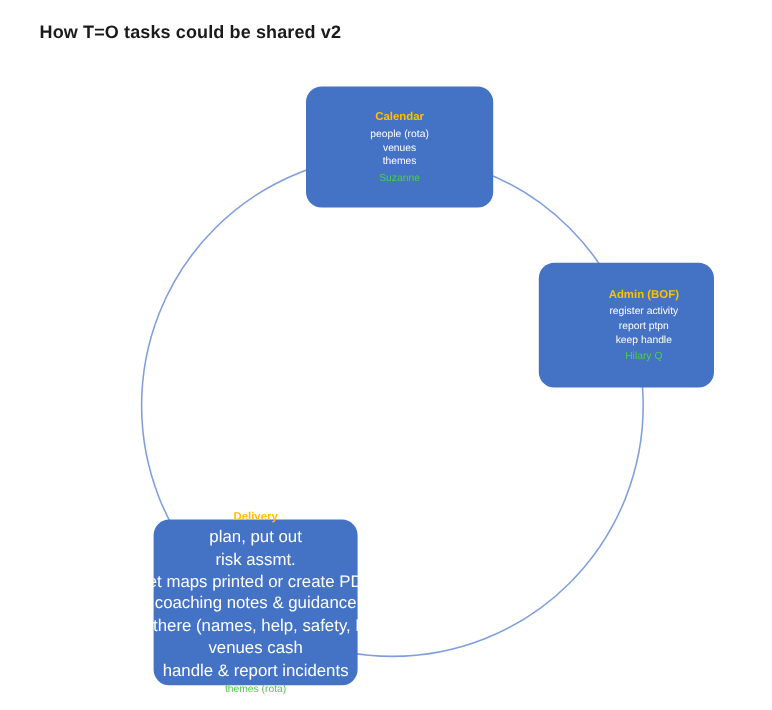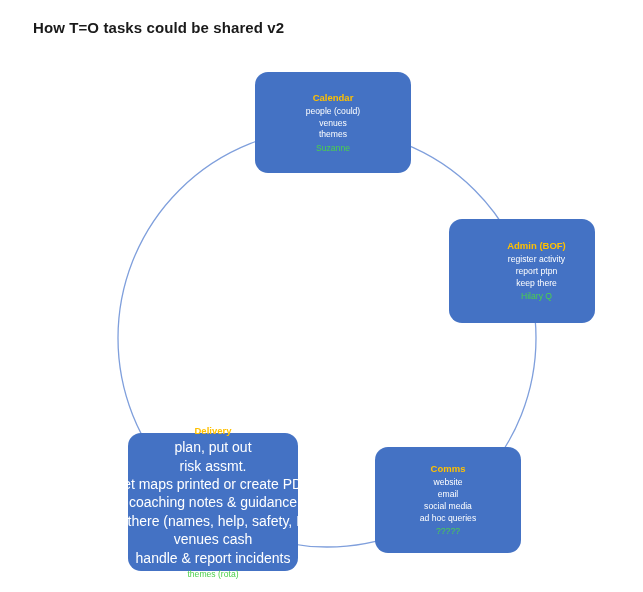--- a/index.html
+++ b/index.html
@@ -97,42 +97,34 @@
 <div id="page-title">How T=O tasks could be shared v2</div>
 
 <div id="diagram-canvas">
 
   <svg id="cycle-ring" viewBox="0 0 643 592" aria-hidden="true">
     <circle cx="327" cy="338" r="209" fill="none" stroke="#7F9FDC" stroke-width="1.3"></circle>
   </svg>
 
   <div class="node" id="node-calendar">
     <div class="node-title">Calendar</div>
-    <div class="node-line">people (could)</div>
+    <div class="node-line">people (rota)</div>
     <div class="node-line">venues</div>
     <div class="node-line">themes</div>
     <div class="node-owner">Suzanne</div>
   </div>
 
   <div class="node" id="node-admin">
     <div class="node-title">Admin (BOF)</div>
     <div class="node-line">register activity</div>
     <div class="node-line">report ptpn</div>
-    <div class="node-line">keep there</div>
+    <div class="node-line">keep handle</div>
     <div class="node-owner">Hilary Q</div>
   </div>
 
-  <div class="node" id="node-comms">
-    <div class="node-title">Comms</div>
-    <div class="node-line">website</div>
-    <div class="node-line">email</div>
-    <div class="node-line">social media</div>
-    <div class="node-line">ad hoc queries</div>
-    <div class="node-owner">?????</div>
-  </div>
 
   <div class="node" id="node-delivery">
     <div class="node-title">Delivery</div>
     <div class="node-line">plan, put out</div>
     <div class="node-line">risk assmt.</div>
     <div class="node-line">get maps printed or create PDF</div>
     <div class="node-line">coaching notes &amp; guidance</div>
     <div class="node-line">be there (names, help, safety, FA)</div>
     <div class="node-line">venues cash</div>
     <div class="node-line">handle &amp; report incidents</div>

